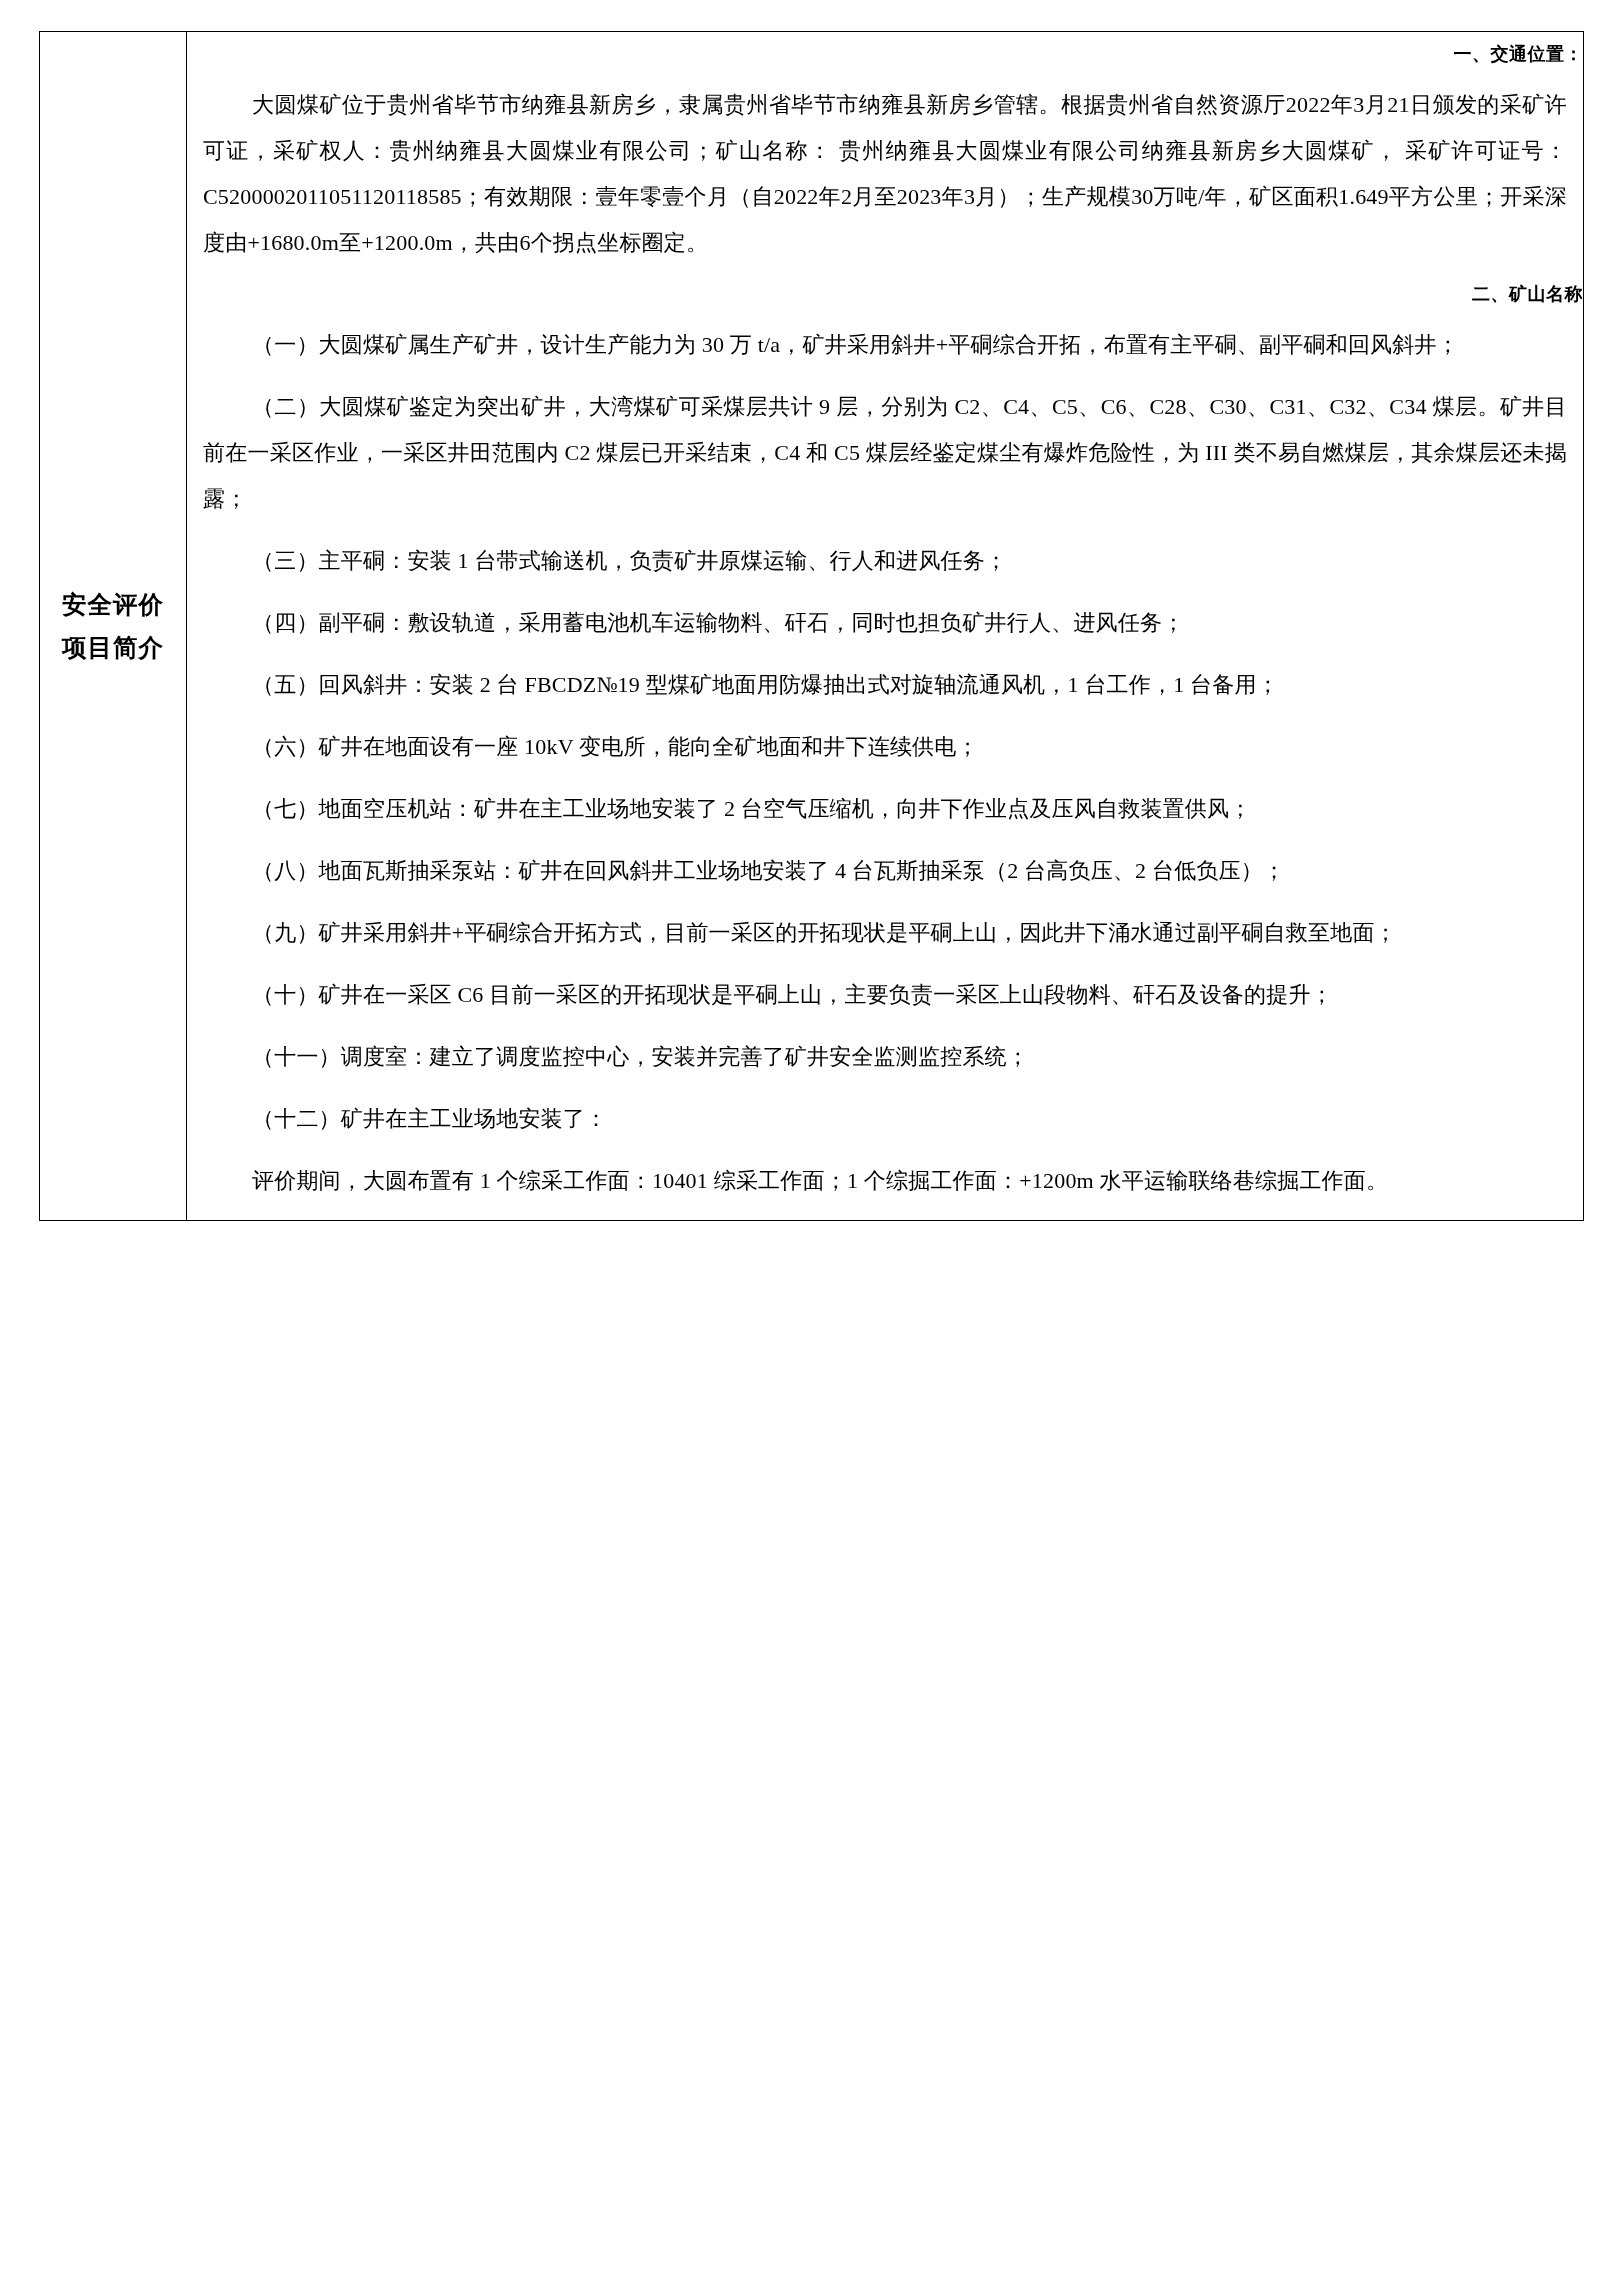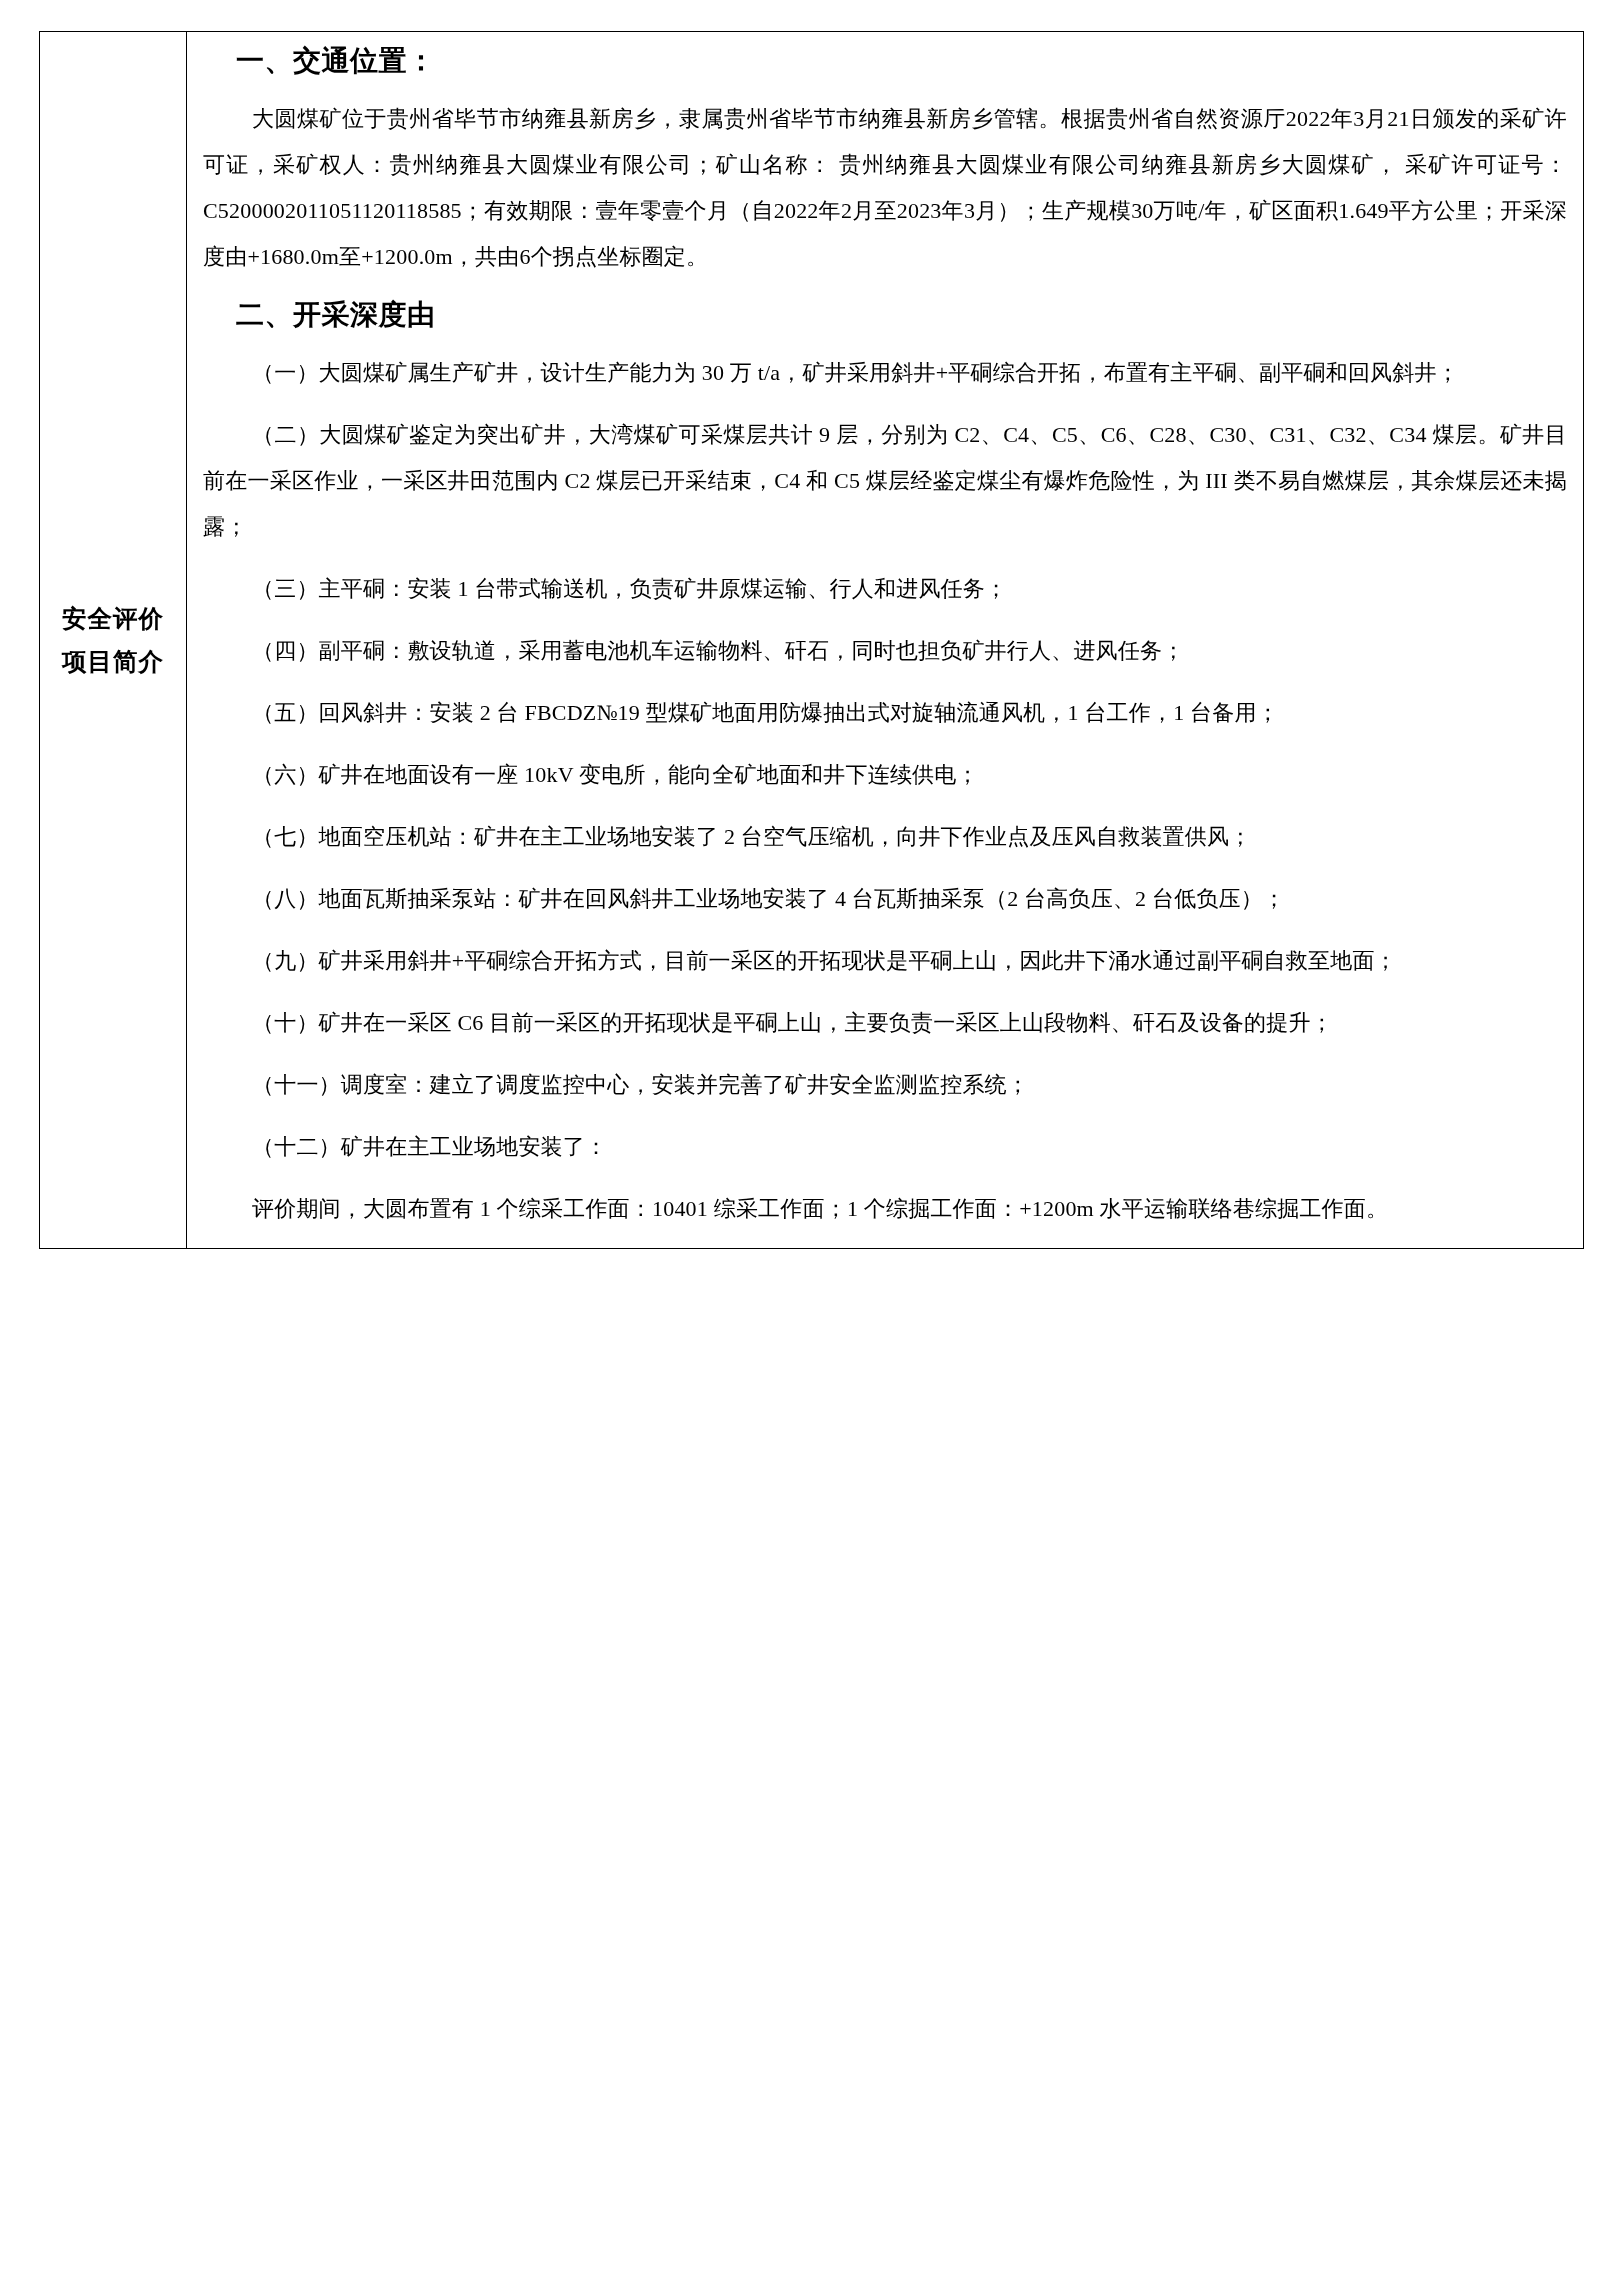--- a/index.html
+++ b/index.html
@@ -46,24 +46,25 @@
     vertical-align: top;
   }
   td.other-cell {
     text-align: center;
     font-size: 24.5px;
     height: 206px;
     vertical-align: middle;
   }
   .heading {
     font-weight: bold;
-    font-size: 28px;
+    font-size: 18px;
     margin: 9.8px 0 3.9px 0;
     text-indent: 49px;
     letter-spacing: 0.5px;
+    text-align: right;
   }
   .para {
     font-size: 22px;
     line-height: 46px;
     text-indent: 49px;
     text-align: justify;
     text-justify: inter-ideograph;
     margin: 16px;
     letter-spacing: 0.2px;
   }
@@ -82,21 +83,21 @@
     </colgroup>
     <tbody>
       <tr>
         <td class="label-cell">
           <span class="label-line">安全评价</span>
           <span class="label-line">项目简介</span>
         </td>
         <td class="content-cell">
           <div class="heading">一、交通位置：</div>
           <p class="para">大圆煤矿位于贵州省毕节市纳雍县新房乡，隶属贵州省毕节市纳雍县新房乡管辖。根据贵州省自然资源厅2022年3月21日颁发的采矿许可证，采矿权人：贵州纳雍县大圆煤业有限公司；矿山名称： 贵州纳雍县大圆煤业有限公司纳雍县新房乡大圆煤矿， 采矿许可证号：C5200002011051120118585；有效期限：壹年零壹个月（自2022年2月至2023年3月）；生产规模30万吨/年，矿区面积1.649平方公里；开采深度由+1680.0m至+1200.0m，共由6个拐点坐标圈定。</p>
-          <div class="heading">二、开采深度由</div>
+          <div class="heading">二、矿山名称</div>
           <p class="para">（一）大圆煤矿属生产矿井，设计生产能力为 30 万 t/a，矿井采用斜井+平硐综合开拓，布置有主平硐、副平硐和回风斜井；</p>
           <p class="para">（二）大圆煤矿鉴定为突出矿井，大湾煤矿可采煤层共计 9 层，分别为 C2、C4、C5、C6、C28、C30、C31、C32、C34 煤层。矿井目前在一采区作业，一采区井田范围内 C2 煤层已开采结束，C4 和 C5 煤层经鉴定煤尘有爆炸危险性，为 III 类不易自燃煤层，其余煤层还未揭露；</p>
           <p class="para">（三）主平硐：安装 1 台带式输送机，负责矿井原煤运输、行人和进风任务；</p>
           <p class="para">（四）副平硐：敷设轨道，采用蓄电池机车运输物料、矸石，同时也担负矿井行人、进风任务；</p>
           <p class="para">（五）回风斜井：安装 2 台 FBCDZ№19 型煤矿地面用防爆抽出式对旋轴流通风机，1 台工作，1 台备用；</p>
           <p class="para">（六）矿井在地面设有一座 10kV 变电所，能向全矿地面和井下连续供电；</p>
           <p class="para">（七）地面空压机站：矿井在主工业场地安装了 2 台空气压缩机，向井下作业点及压风自救装置供风；</p>
           <p class="para">（八）地面瓦斯抽采泵站：矿井在回风斜井工业场地安装了 4 台瓦斯抽采泵（2 台高负压、2 台低负压）；</p>
           <p class="para">（九）矿井采用斜井+平硐综合开拓方式，目前一采区的开拓现状是平硐上山，因此井下涌水通过副平硐自救至地面；</p>
           <p class="para">（十）矿井在一采区 C6 目前一采区的开拓现状是平硐上山，主要负责一采区上山段物料、矸石及设备的提升；</p>

